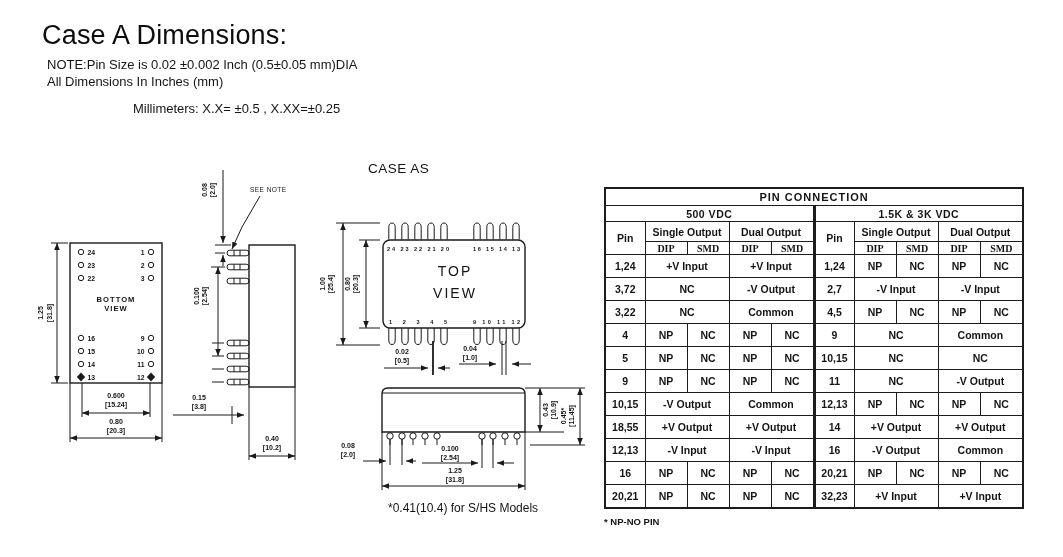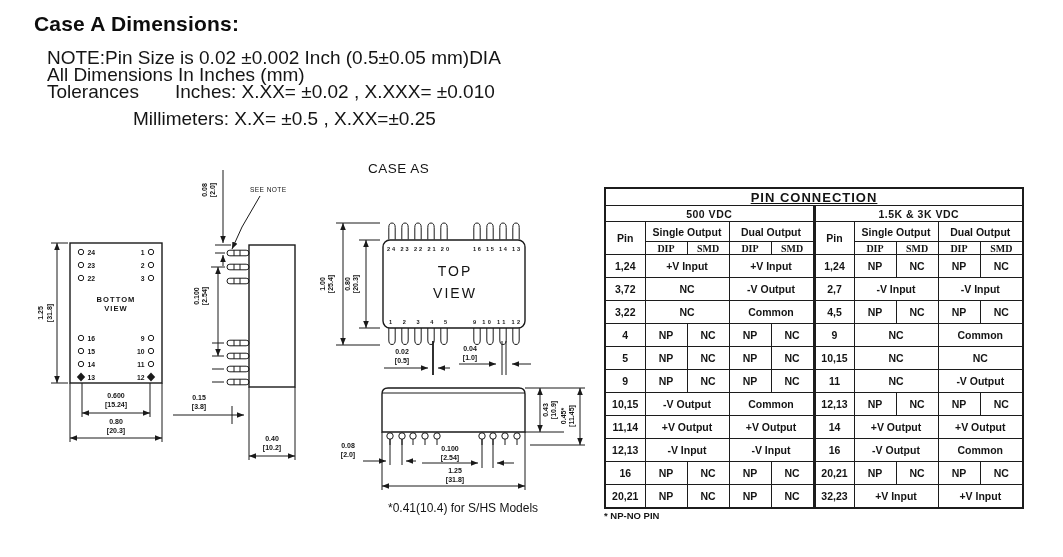--- a/index.html
+++ b/index.html
@@ -3,25 +3,25 @@
 <meta charset="utf-8">
 <style>
   html,body{margin:0;padding:0;}
   body{
     width:1063px;height:557px;position:relative;overflow:hidden;
     background:#ffffff;color:#111;
     font-family:"Liberation Sans",sans-serif;
     -webkit-font-smoothing:antialiased;
   }
   .page-title{
-    position:absolute;left:30px;top:8px;margin:4px;
-    font-size:21px;font-weight:bold;letter-spacing:.2px;color:#0d0d0d;
+    position:absolute;left:30px;top:8px;margin:12px;
+    font-size:27px;font-weight:normal;letter-spacing:.2px;color:#0d0d0d;
   }
   .notes{
-    position:absolute;left:47px;top:49px;font-size:19px;line-height:17px;color:#151515;
+    position:absolute;left:47px;top:56px;font-size:13px;line-height:17px;color:#151515;
   }
   .tol-label{display:inline-block;width:128px;}
   .tol-mm{margin-left:86px;margin-top:10px;}
 
   
   svg{position:absolute;left:18px;top:152px;}
   .ln{stroke:#1a1a1a;stroke-width:1;fill:none;}
   .thick{stroke-width:1.8;}
   .bd{stroke:#1a1a1a;stroke-width:1.4;fill:#fff;}
   .fl{fill:#1a1a1a;stroke:none;}
@@ -39,37 +39,36 @@
 
   
   .pin-table-wrap{position:absolute;left:604px;top:187px;width:418px;}
   table{border-collapse:collapse;width:100%;table-layout:fixed;}
   th,td{
     border:1.5px solid #1c1c1c;text-align:center;vertical-align:middle;
     padding:0;font:bold 10.5px "Liberation Sans",sans-serif;color:#141414;
     overflow:hidden;white-space:nowrap;
   }
   table{border:2.5px solid #1c1c1c;}
-  .row-title th{height:16px;letter-spacing:1px;font-size:13px;text-decoration:underline;}
+  .row-title th{height:16px;letter-spacing:1px;font-size:11px;}
   .row-group th{height:15px;letter-spacing:.5px;}
   .row-hdr th{height:19px;}
   .row-sub th{height:12px;font-size:10px;font-family:Liberation Serif, serif;}
   tbody td{height:22px;}
   .div-l{border-left-width:3px;}
-  .footnotes{margin-top:1px;font:bold 9.5px "Liberation Sans",sans-serif;line-height:12px;color:#151515;}
+  .footnotes{margin-top:7px;font:bold 9.5px "Liberation Sans",sans-serif;line-height:12px;color:#151515;}
 </style>
 </head>
 <body>
 
 <h1 class="page-title">Case A Dimensions:</h1>
 
 <div class="notes">
   <div>NOTE:Pin Size is 0.02 ±0.002 Inch (0.5±0.05 mm)DIA</div>
   <div>All Dimensions In Inches (mm)</div>
-  <div><span class="tol-label">Tolerances</span><span>Inches: X.XX= ±0.02 , X.XXX= ±0.010</span></div>
   <div class="tol-mm">Millimeters: X.X= ±0.5 , X.XX=±0.25</div>
 </div>
 
 <svg width="600" height="410" viewBox="0 0 600 410">
   <defs>
     <marker id="ar" viewBox="0 0 8 8" refX="7" refY="4" markerWidth="8" markerHeight="8" markerUnits="userSpaceOnUse" orient="auto-start-reverse">
       <path d="M0,1.2 L7,4 L0,6.8 Z" fill="#1a1a1a"></path>
     </marker>
     <path id="staple-top" class="ln" d="M-3.2,16.5 L-3.2,4.5 Q-3.2,0 0,0 Q3.2,0 3.2,4.5 L3.2,16.5"></path>
     <path id="staple-bot" class="ln" d="M-3.2,0 L-3.2,12 Q-3.2,16.5 0,16.5 Q3.2,16.5 3.2,12 L3.2,0"></path>
@@ -416,21 +415,21 @@
           <td>10,15</td>
           <td colspan="2">-V Output</td>
           <td colspan="2">Common</td>
           <td class="div-l">12,13</td>
           <td>NP</td>
           <td>NC</td>
           <td>NP</td>
           <td>NC</td>
         </tr>
         <tr>
-          <td>11,14</td>
+          <td>18,55</td>
           <td colspan="2">+V Output</td>
           <td colspan="2">+V Output</td>
           <td class="div-l">14</td>
           <td colspan="2">+V Output</td>
           <td colspan="2">+V Output</td>
         </tr>
         <tr>
           <td>12,13</td>
           <td colspan="2">-V Input</td>
           <td colspan="2">-V Input</td>

